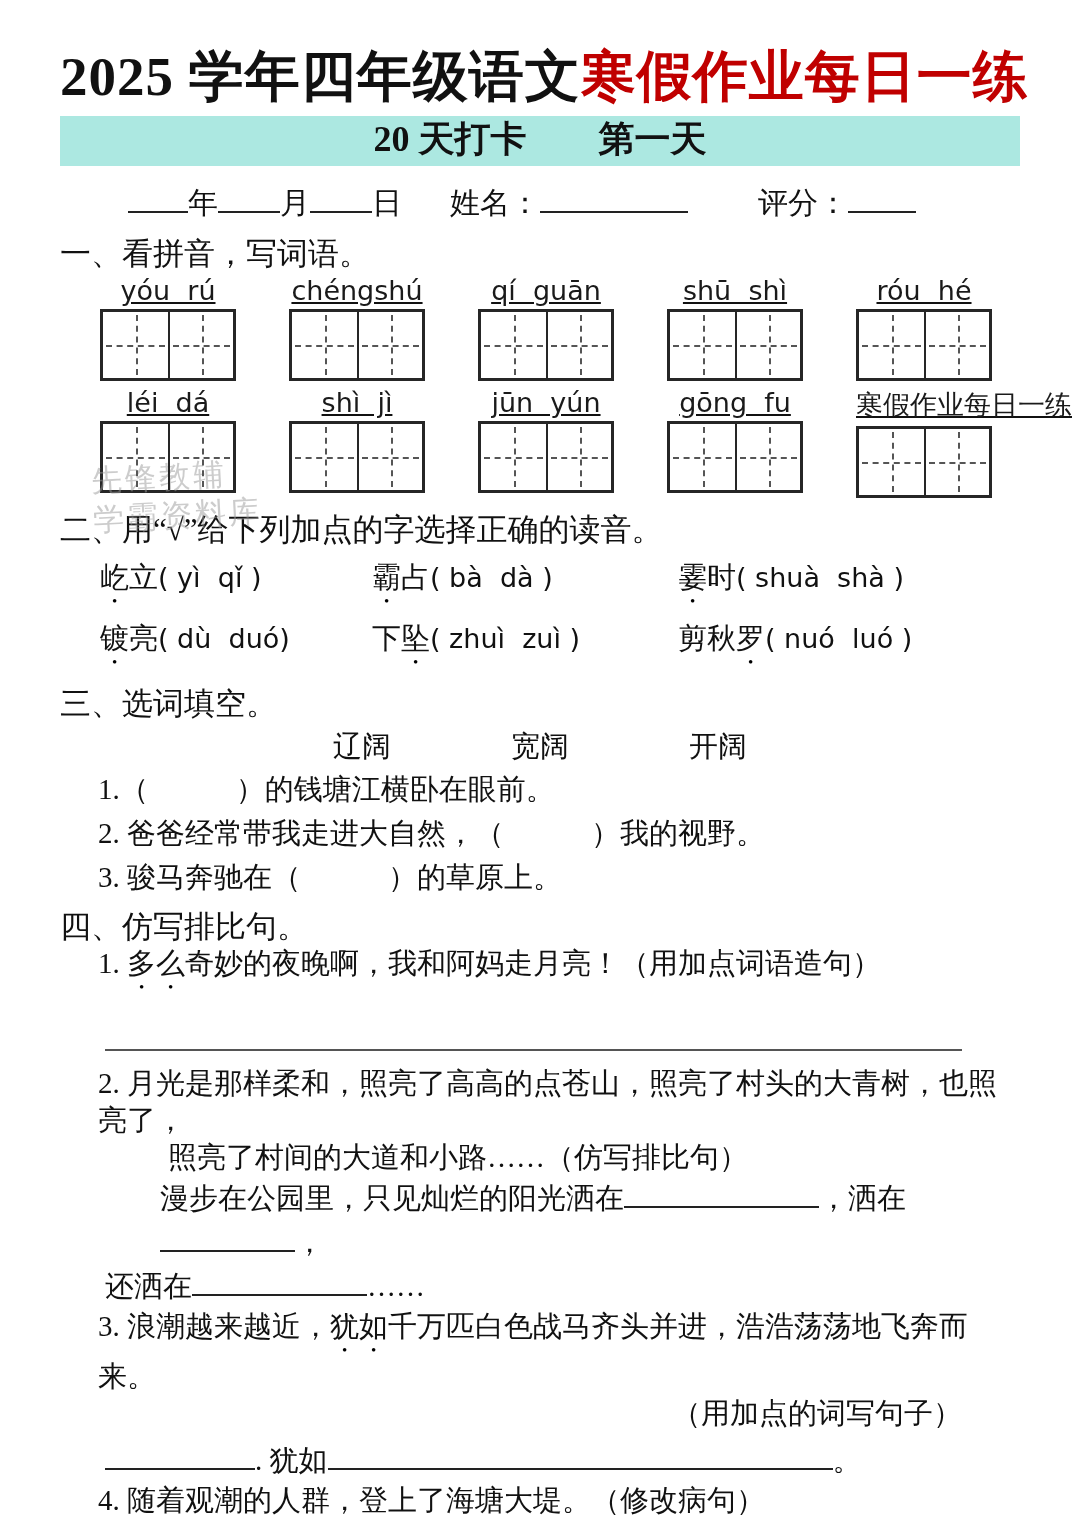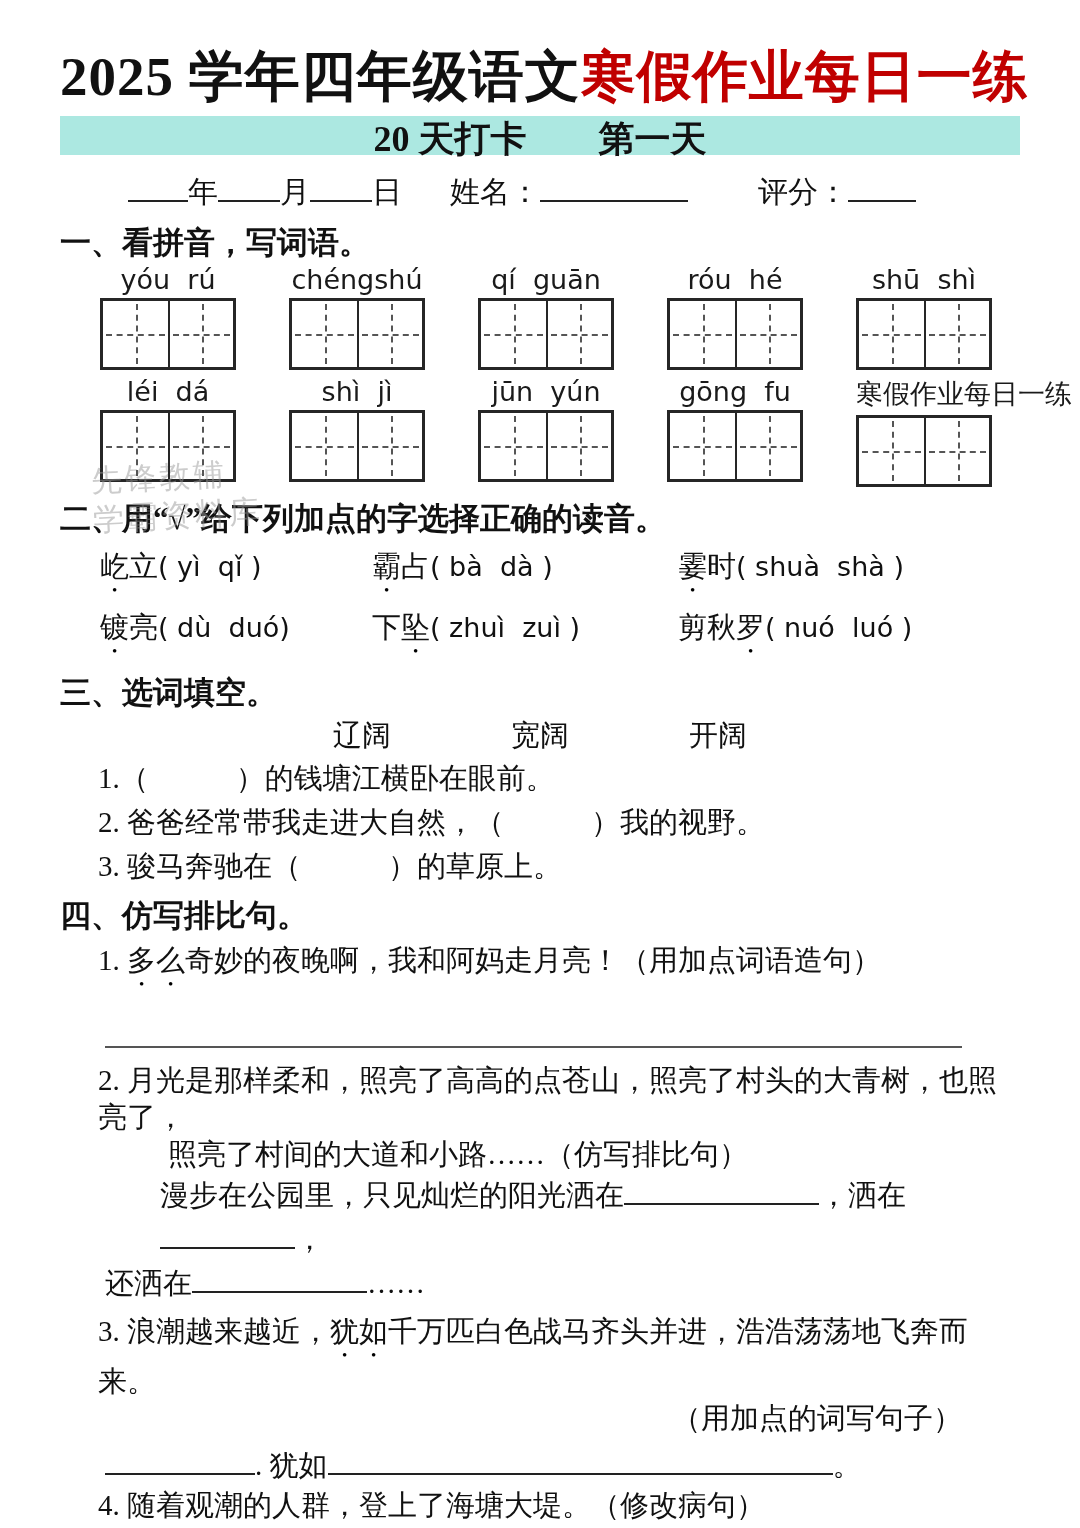--- a/index.html
+++ b/index.html
@@ -10,32 +10,32 @@
     box-sizing:border-box;
     padding:44px 60px 0 60px;
     overflow:hidden;
     background:#ffffff;
     font-family:"Liberation Serif","DejaVu Serif",serif;
     color:#111;
   }
   
   .title { font-size:55px; font-weight:900; line-height:1.2; letter-spacing:1px; white-space:nowrap; }
   .title .red { color:#c00000; }
-  .banner { margin-top:6px; height:39px; line-height:47px; text-align:center;
+  .banner { margin-top:6px; height:50px; line-height:47px; text-align:center;
             font-size:36px; font-weight:bold; background:#ace8e1; white-space:pre; }
   .dateline { margin:16px 0 0 68px; font-size:30px; white-space:nowrap; }
   .blank { display:inline-block; border-bottom:2px solid #222; height:0.95em; vertical-align:baseline; }
   .b60{width:60px}.b62{width:62px}.b150{width:148px}.b70{width:68px}
   .b195{width:195px}.b135{width:135px}.b175{width:175px}.b150f{width:150px}.b510{width:505px}
   .gap50{display:inline-block;width:48px}.gap70{display:inline-block;width:70px}
   
-  .head { font-size:31px; font-weight:bold; line-height:1.15; }
+  .head { font-size:31px; font-weight:normal; line-height:1.15; }
   
   .pinrow { display:flex; margin-left:40px; margin-top:4px; }
-  .pcol { width:136px; margin-right:53px; text-align:center; }
+  .pcol { width:136px; margin-right:53px; text-align:center;text-decoration:underline; }
   .pcol:last-child { margin-right:0; }
   .pin { font-size:27px; font-family:"DejaVu Sans","Liberation Sans",sans-serif; white-space:pre; color:#1a1a1a; }
   .tzg { display:flex; width:136px; box-sizing:border-box; border:3px solid #262626; margin-top:3px; }
   .cell { width:65px; height:66px; position:relative; box-sizing:border-box; }
   .cell + .cell { border-left:2px solid #262626; }
   .cell::before { content:""; position:absolute; left:50%; top:3px; bottom:3px; border-left:2px dashed #555; }
   .cell::after  { content:""; position:absolute; top:50%; left:3px; right:3px; border-top:2px dashed #555; }
   
   .s2grid { display:grid; grid-template-columns:272px 306px auto; margin:10px 0 0 40px; font-size:29px; row-gap:10px; }
   .opts { font-family:"DejaVu Sans","Liberation Sans",sans-serif; font-size:27px; white-space:pre; }
@@ -47,21 +47,21 @@
   
   .s4line { margin-left:38px; font-size:29px; line-height:37px; }
   .s4cont { margin-left:108px; }
   .ansline { margin-left:45px; width:857px; border-bottom:2.5px solid #555; height:34px; }
   .fill { font-size:29px; line-height:44px; }
   .note-r { text-align:right; margin-right:58px; font-size:29px; line-height:37px; }
   
   .watermark { position:absolute; left:92px; top:458px; color:#9a9a9a; opacity:0.5;
                font-size:31px; line-height:1.25; letter-spacing:3px; transform:rotate(-3deg);
                pointer-events:none; white-space:nowrap; }
-  .mt6{margin-top:6px}.mt8{margin-top:8px}.mt10{margin-top:10px}.mt12{margin-top:12px}
+  .mt6{margin-top:6px}.mt8{margin-top:0}.mt10{margin-top:10px}.mt12{margin-top:12px}
   .mt14{margin-top:14px}.mt16{margin-top:16px}.mt20{margin-top:20px}
 </style>
 </head>
 <body>
 
 <div class="page">
 
   <div class="watermark">
     <div>先锋教辅</div>
     <div>学霸资料库</div>
@@ -92,28 +92,28 @@
         </div>
     </div>
     <div class="pcol">
       <div class="pin">qí  guān</div>
       <div class="tzg">
           <div class="cell"></div>
           <div class="cell"></div>
         </div>
     </div>
     <div class="pcol">
-      <div class="pin">róu  hé</div>
+      <div class="pin">shū  shì</div>
       <div class="tzg">
           <div class="cell"></div>
           <div class="cell"></div>
         </div>
     </div>
     <div class="pcol">
-      <div class="pin">shū  shì</div>
+      <div class="pin">róu  hé</div>
       <div class="tzg">
           <div class="cell"></div>
           <div class="cell"></div>
         </div>
     </div>
   </div>
   <div class="pinrow mt6">
     <div class="pcol">
       <div class="pin">léi  dá</div>
       <div class="tzg">

